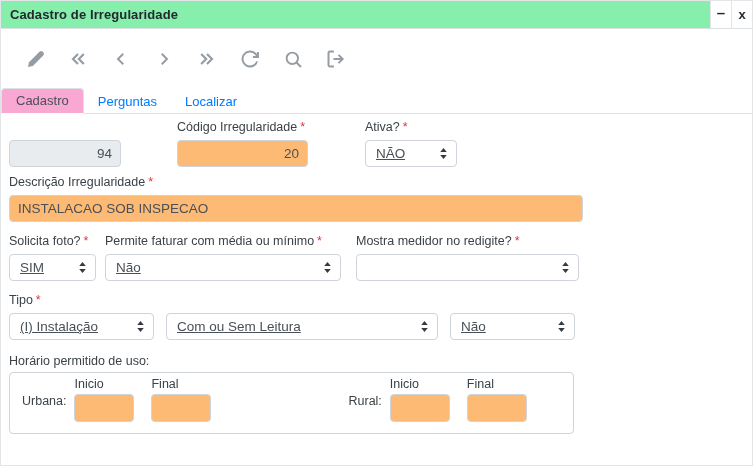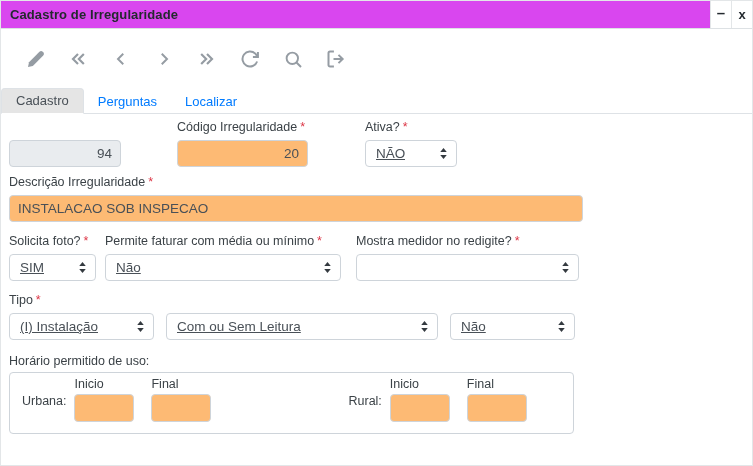--- a/index.html
+++ b/index.html
@@ -6,21 +6,21 @@
   html,body { background:#fff; }
   body {
     width:753px; height:466px;
     font-family:"Liberation Sans", sans-serif;
     color:#333b41; overflow:hidden;
     border:1px solid #e3e6e8;
   }
   
   .titlebar {
     height:28px; display:flex; align-items:stretch;
-    border-bottom:1px solid #dde1e4; background:#d946ef;
+    border-bottom:1px solid #dde1e4; background:#86efac;
   }
   .title {
     flex:1; display:flex; align-items:center; padding-left:9px;
     font-size:13px; font-weight:700; color:#23292e; letter-spacing:.1px;
   }
   .winbtn {
     width:21px; display:flex; align-items:center; justify-content:center;
     border-left:1px solid #e3e6e8; color:#23292e; font-weight:700;
     font-size:13px; cursor:pointer; background:#fff;
   }
@@ -38,21 +38,21 @@
   
   .tabs {
     display:flex; border-bottom:1px solid #dee2e6; padding-left:0; height:25px;
     align-items:flex-end;
   }
   .tab {
     font-size:13px; padding:4px 14px 5px 14px; cursor:pointer;
     color:#007bff; position:relative; top:1px;
   }
   .tab.active {
-    color:#495057; background:#e5e5e5;
+    color:#495057; background:#f9a8d4;
     border:1px solid #dee2e6; border-bottom:1px solid #fff;
     border-radius:4px 4px 0 0;
   }
   
   .content { padding:6px 8px 0 8px; }
   .frow { display:flex; align-items:flex-end; }
   .fgroup { display:flex; flex-direction:column; }
   .flabel { font-size:12.5px; color:#3b4247; margin-bottom:6px; white-space:nowrap; }
   .req { color:#dc3545; margin-left:3px; }
   .ctl {

